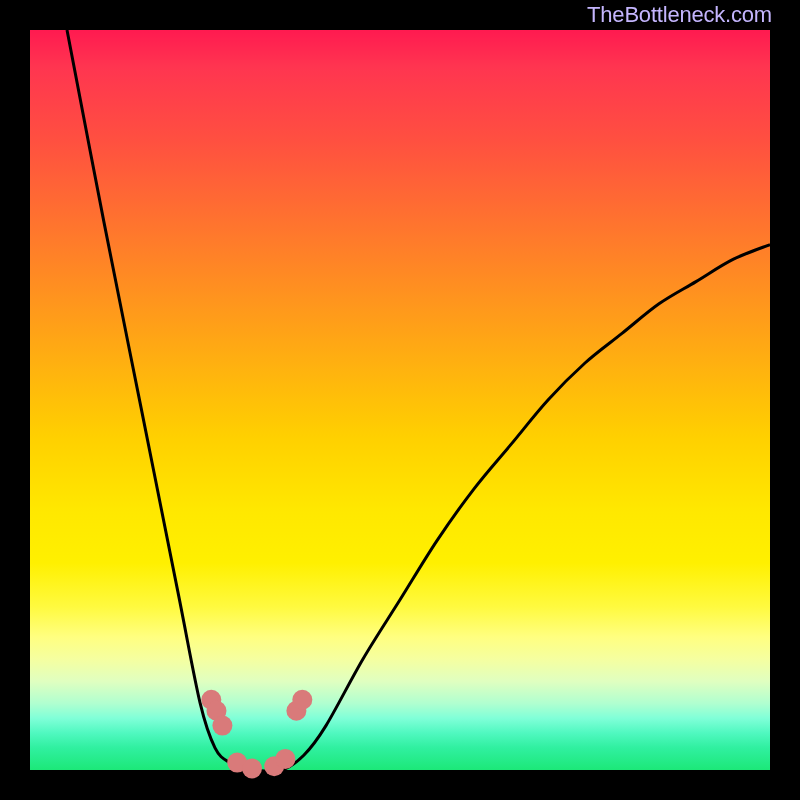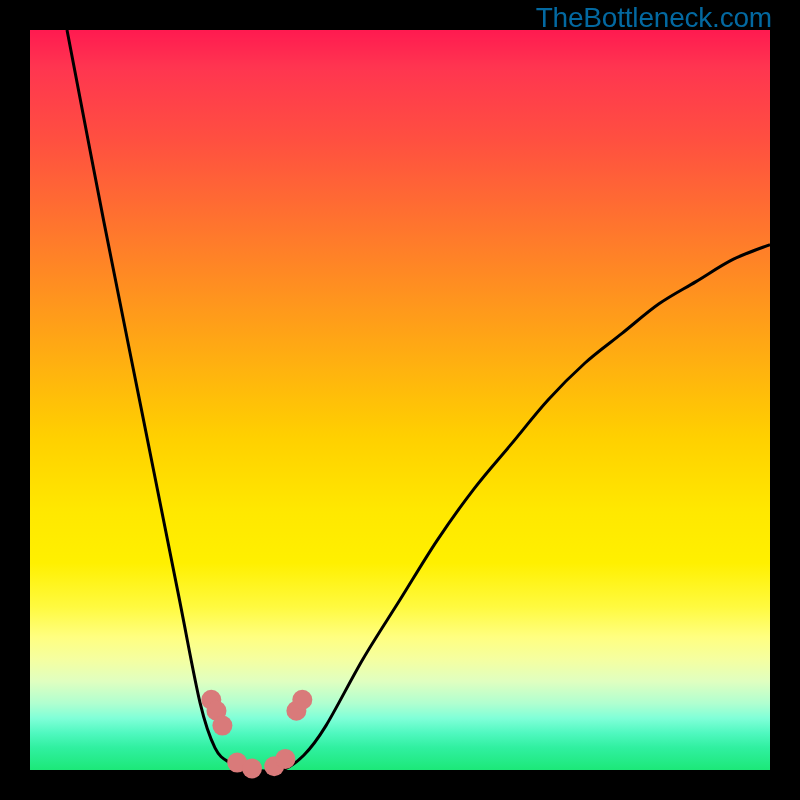--- a/index.html
+++ b/index.html
@@ -36,23 +36,23 @@
       #50f8c0 95%,
       #30f0a0 97%,
       #1ce878 100%
     );
   }
   .watermark {
     position: absolute;
     top: 2px;
     right: 28px;
     font-family: Arial, Helvetica, sans-serif;
-    font-size: 28px;
+    font-size: 22px;
     font-weight: 500;
-    color: #0369a1;
+    color: #c4b5fd;
     letter-spacing: -0.2px;
   }
   svg.curves {
     position: absolute;
     left: 30px;
     top: 30px;
     width: 740px;
     height: 740px;
     overflow: visible;
   }

